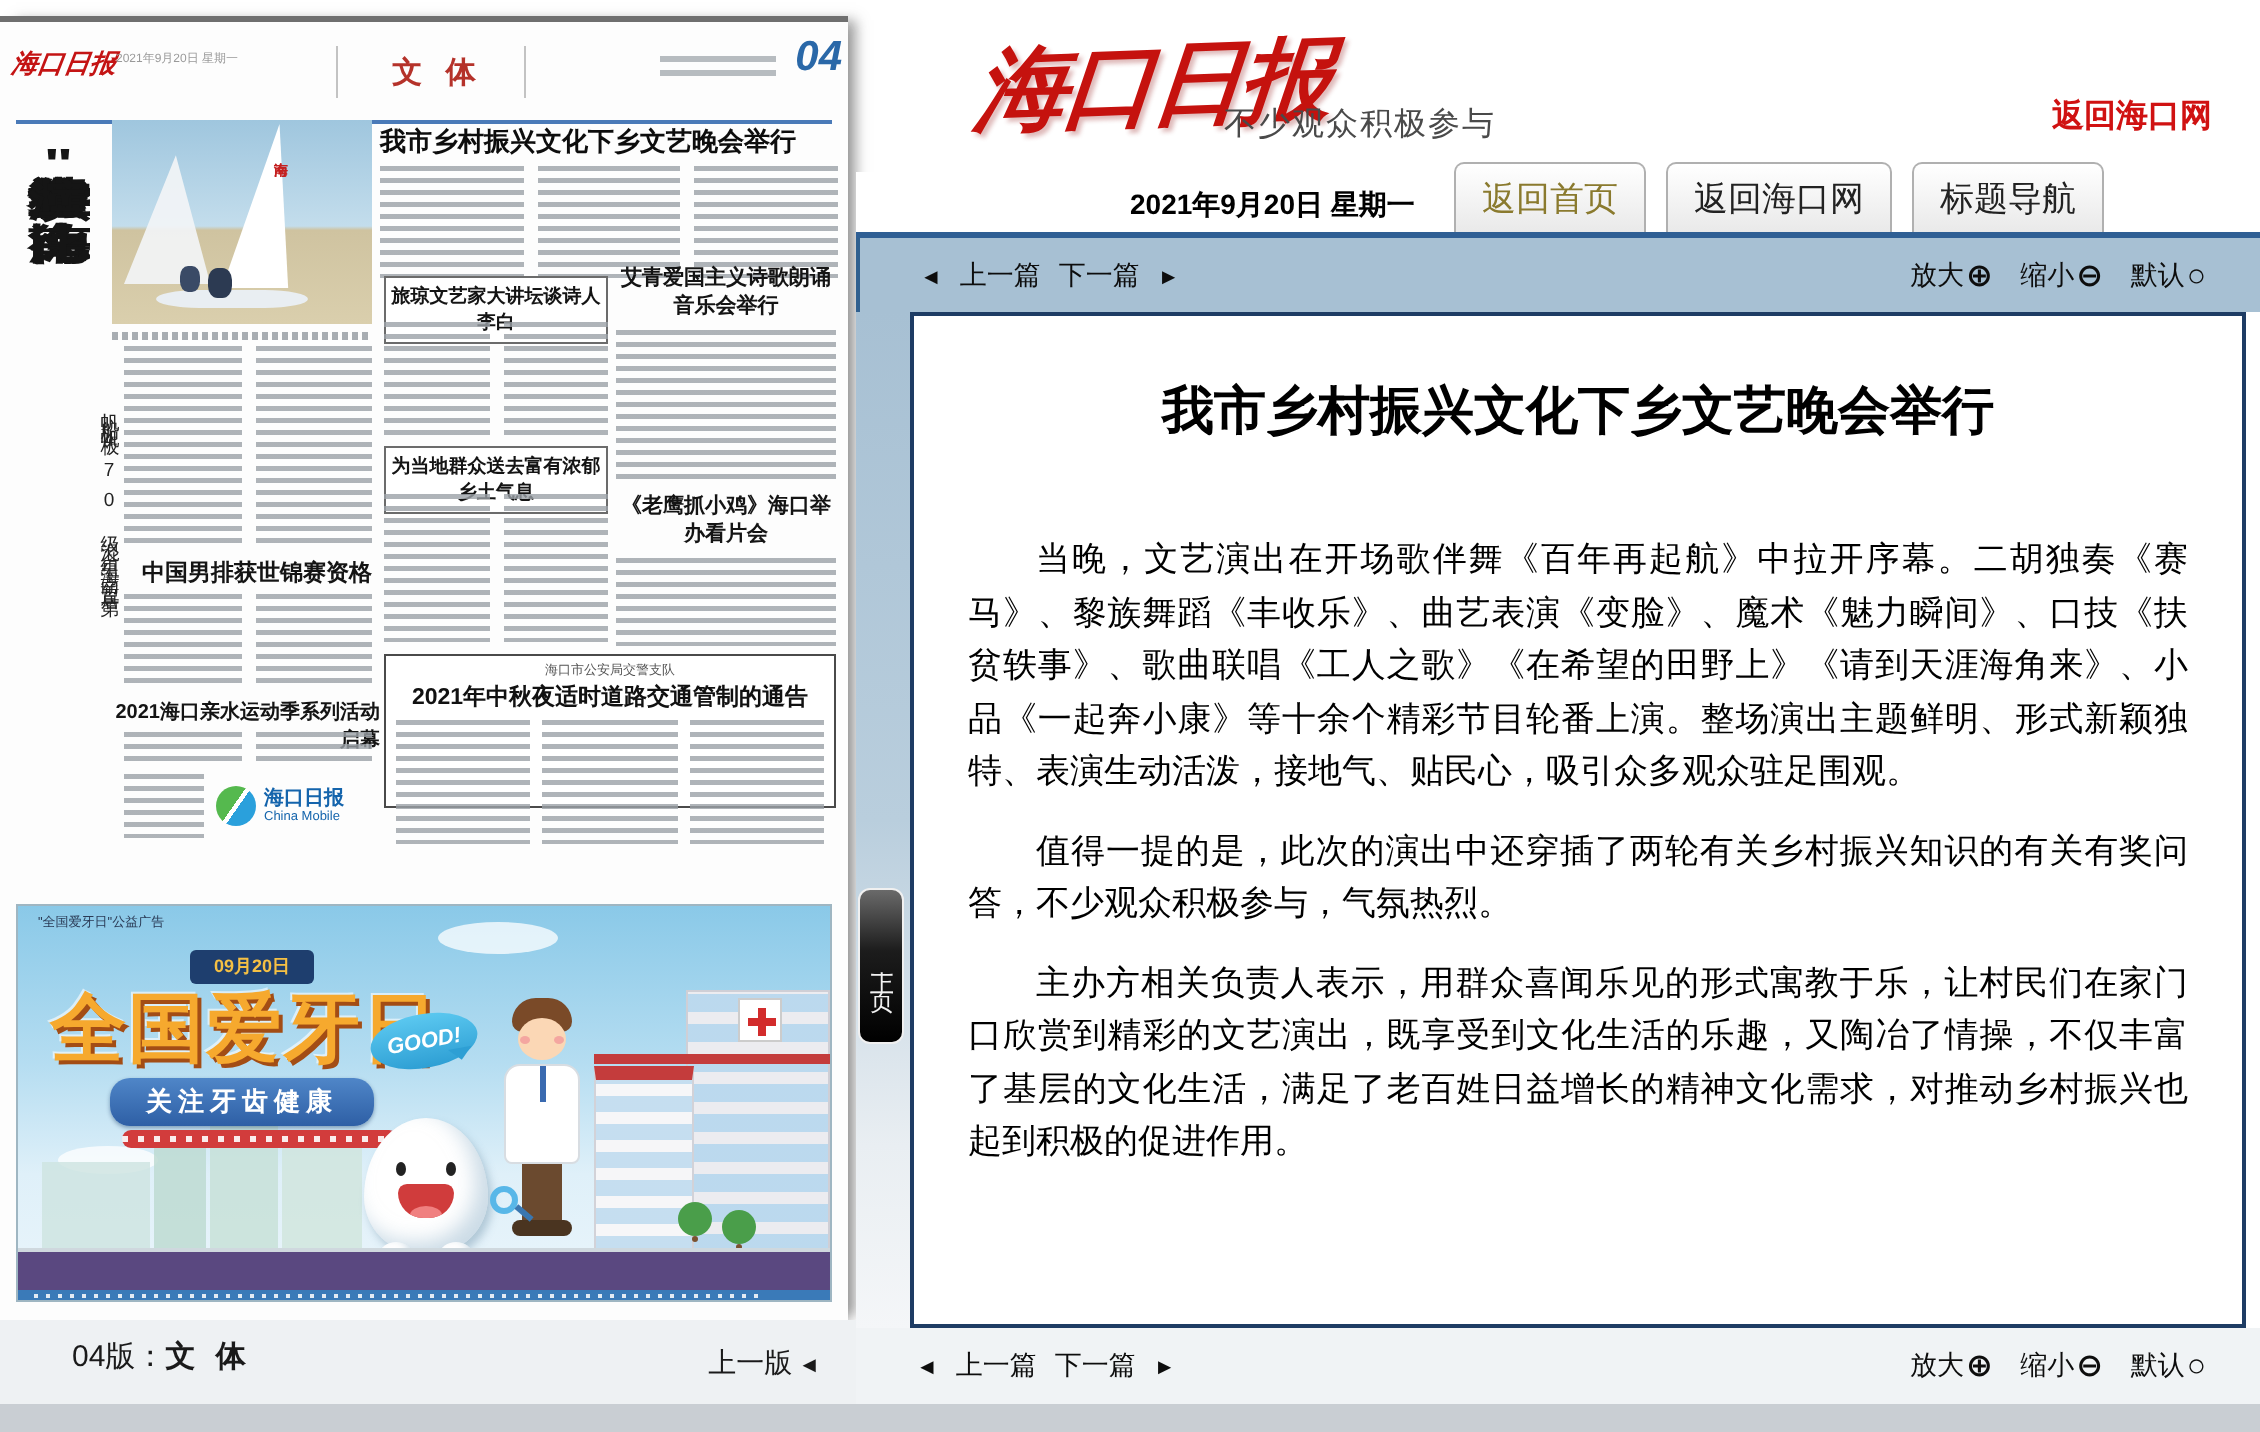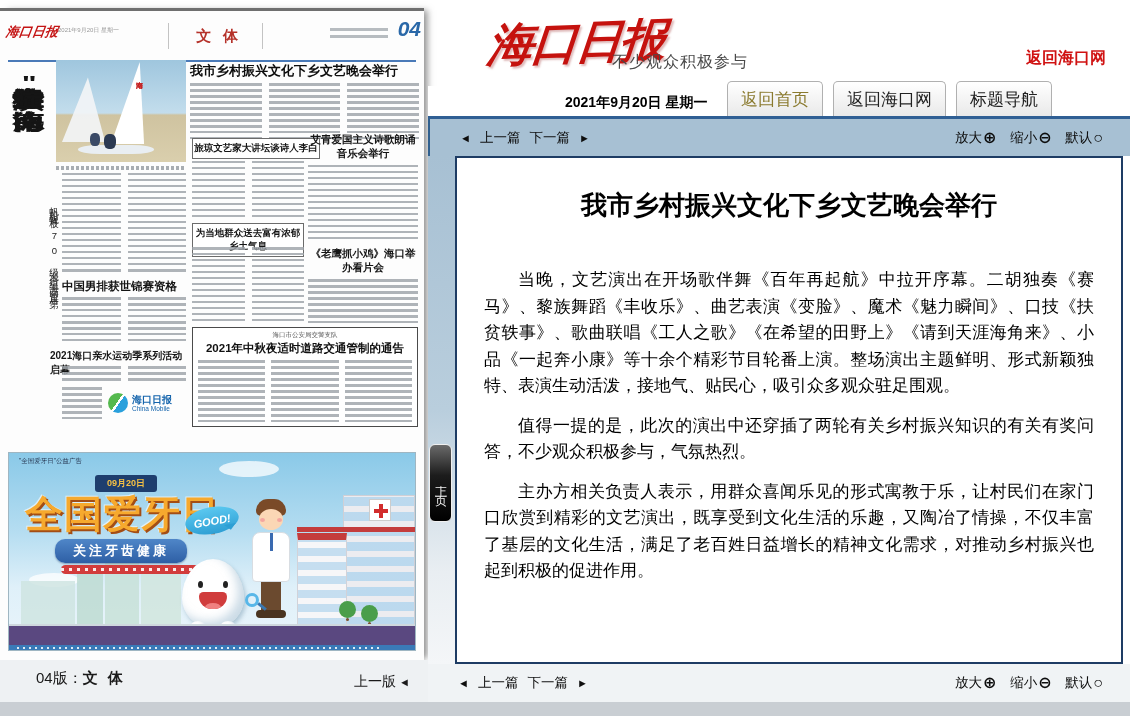--- a/index.html
+++ b/index.html
@@ -50,23 +50,23 @@
 
   .tx { background-image:repeating-linear-gradient(180deg,#9ba1a7 0,#9ba1a7 2.5px,transparent 2.5px,transparent 6px); opacity:.8; }
   .cols { position:absolute; display:flex; gap:7px; }
   .cols > div { flex:1; }
 
   .t-main-head { position:absolute; left:190px; top:51px; width:229px; font-size:13px; font-weight:bold;
     white-space:nowrap; color:#0d0d0d; }
   .bh { position:absolute; border:1px solid #6b6b6b; background:#fff; font-weight:bold; font-size:9.5px;
     text-align:center; padding:3px 1px; color:#141414; }
   .rh { position:absolute; font-weight:bold; font-size:10.5px; line-height:13.5px; text-align:center; color:#141414; }
-  .sh { position:absolute; font-weight:bold; text-align:left; color:#141414; }
-
-  .notice { position:absolute; left:192px; top:316px; width:226px; height:100px; border:1.5px solid #4a4a4a;
+  .sh { position:absolute; font-weight:bold; text-align:right; color:#141414; }
+
+  .notice { position:absolute; left:192px; top:316px; width:226px; height:77px; border:1.5px solid #4a4a4a;
     background:#fff; padding:3px 5px; }
   .notice-org { text-align:center; font-size:6.5px; color:#555; }
   .notice-title { text-align:center; font-size:11.5px; font-weight:bold; margin-top:1px; color:#111; }
   .notice-cols { display:flex; gap:6px; height:62px; margin-top:4px; }
   .notice-cols > div { flex:1; }
 
   .cmcc { position:absolute; left:108px; top:375px; width:82px; height:34px; display:flex; align-items:center; gap:4px; }
   .cmcc-ball { width:20px; height:20px; border-radius:50%;
     background:linear-gradient(125deg,#55b94e 0 46%,#ffffff 46% 54%,#2aa0dc 54% 100%); }
   .cmcc-cn { font-size:10px; font-weight:bold; color:#1464ac; line-height:11px; }
@@ -239,21 +239,21 @@
         <div class="tx"></div>
       </div>
       <div class="cmcc">
         <div class="cmcc-ball"></div>
         <div>
           <div class="cmcc-cn">海口日报</div>
           <div class="cmcc-en">China Mobile</div>
         </div>
       </div>
 
-      <div class="bh" style="left:192px; top:127px; width:128px;">旅琼文艺家大讲坛谈诗人李白</div>
+      <div class="bh" style="left:192px; top:127px; width:112px;">旅琼文艺家大讲坛谈诗人李白</div>
       <div class="cols" style="left:192px; top:150px; width:112px; height:58px;">
         <div class="tx"></div>
           <div class="tx"></div>
       </div>
       <div class="bh" style="left:192px; top:212px; width:112px;">为当地群众送去富有浓郁乡土气息</div>
       <div class="cols" style="left:192px; top:236px; width:112px; height:74px;">
         <div class="tx"></div>
           <div class="tx"></div>
       </div>
 

